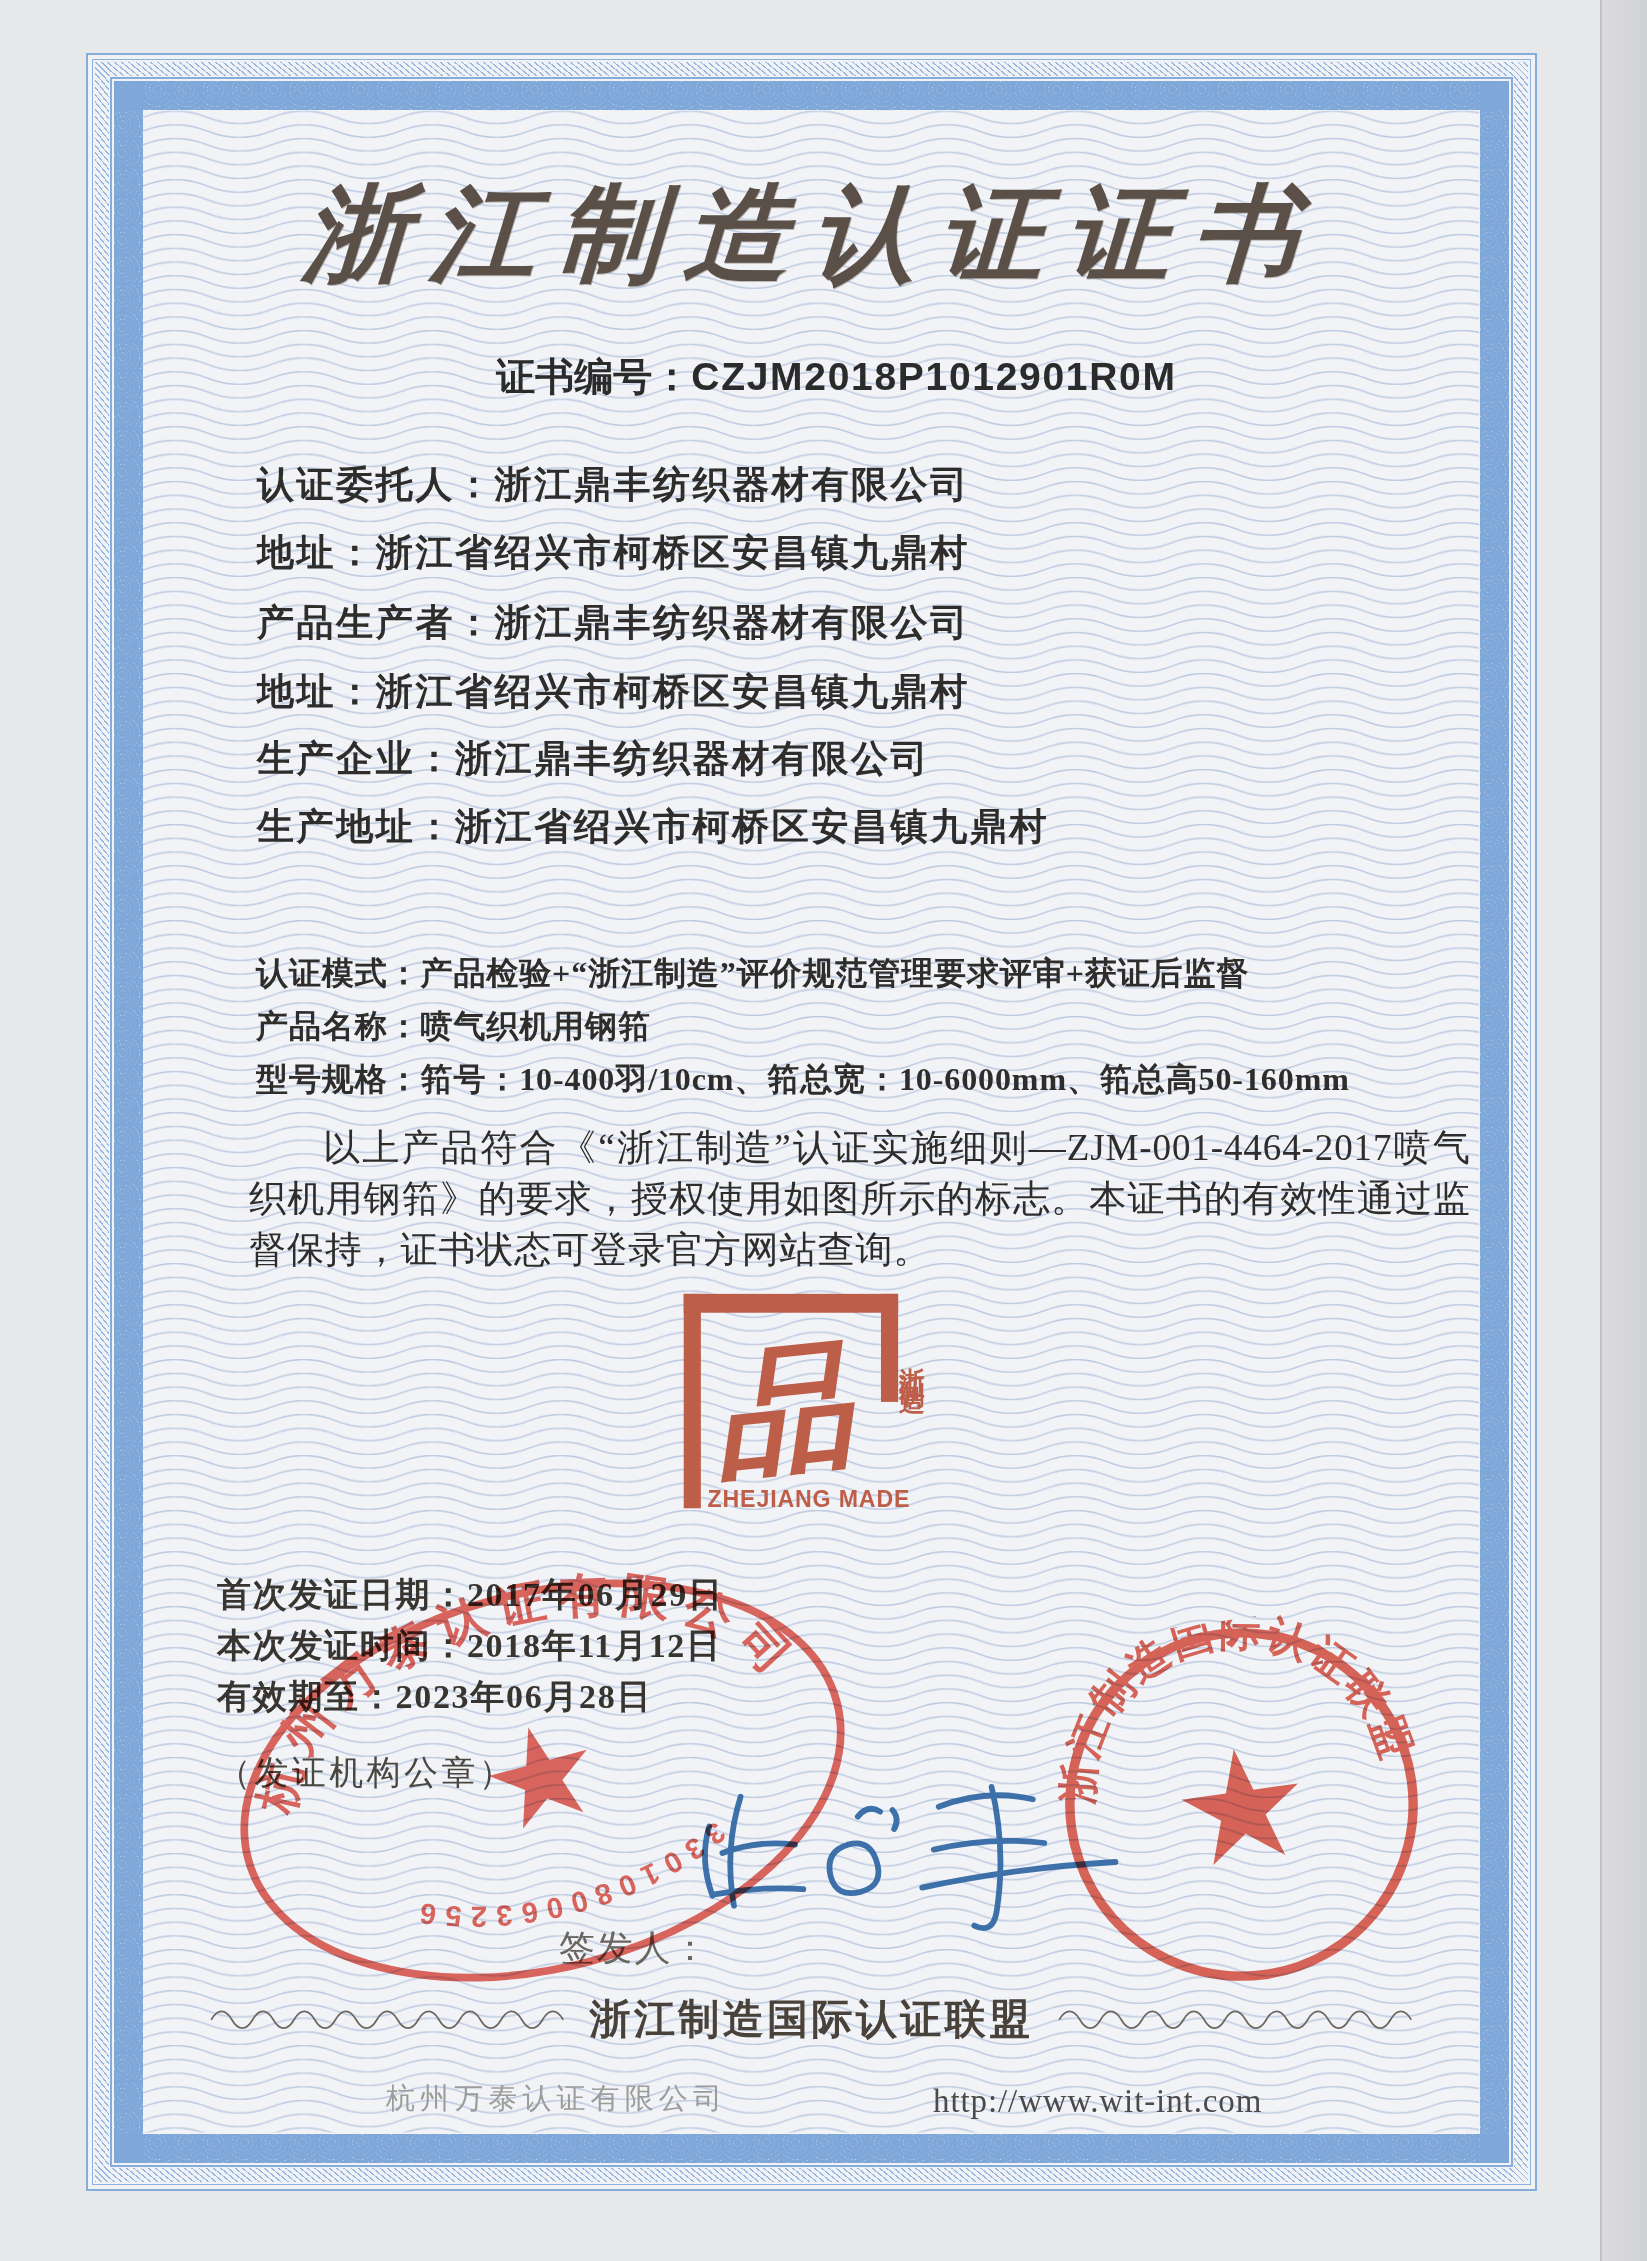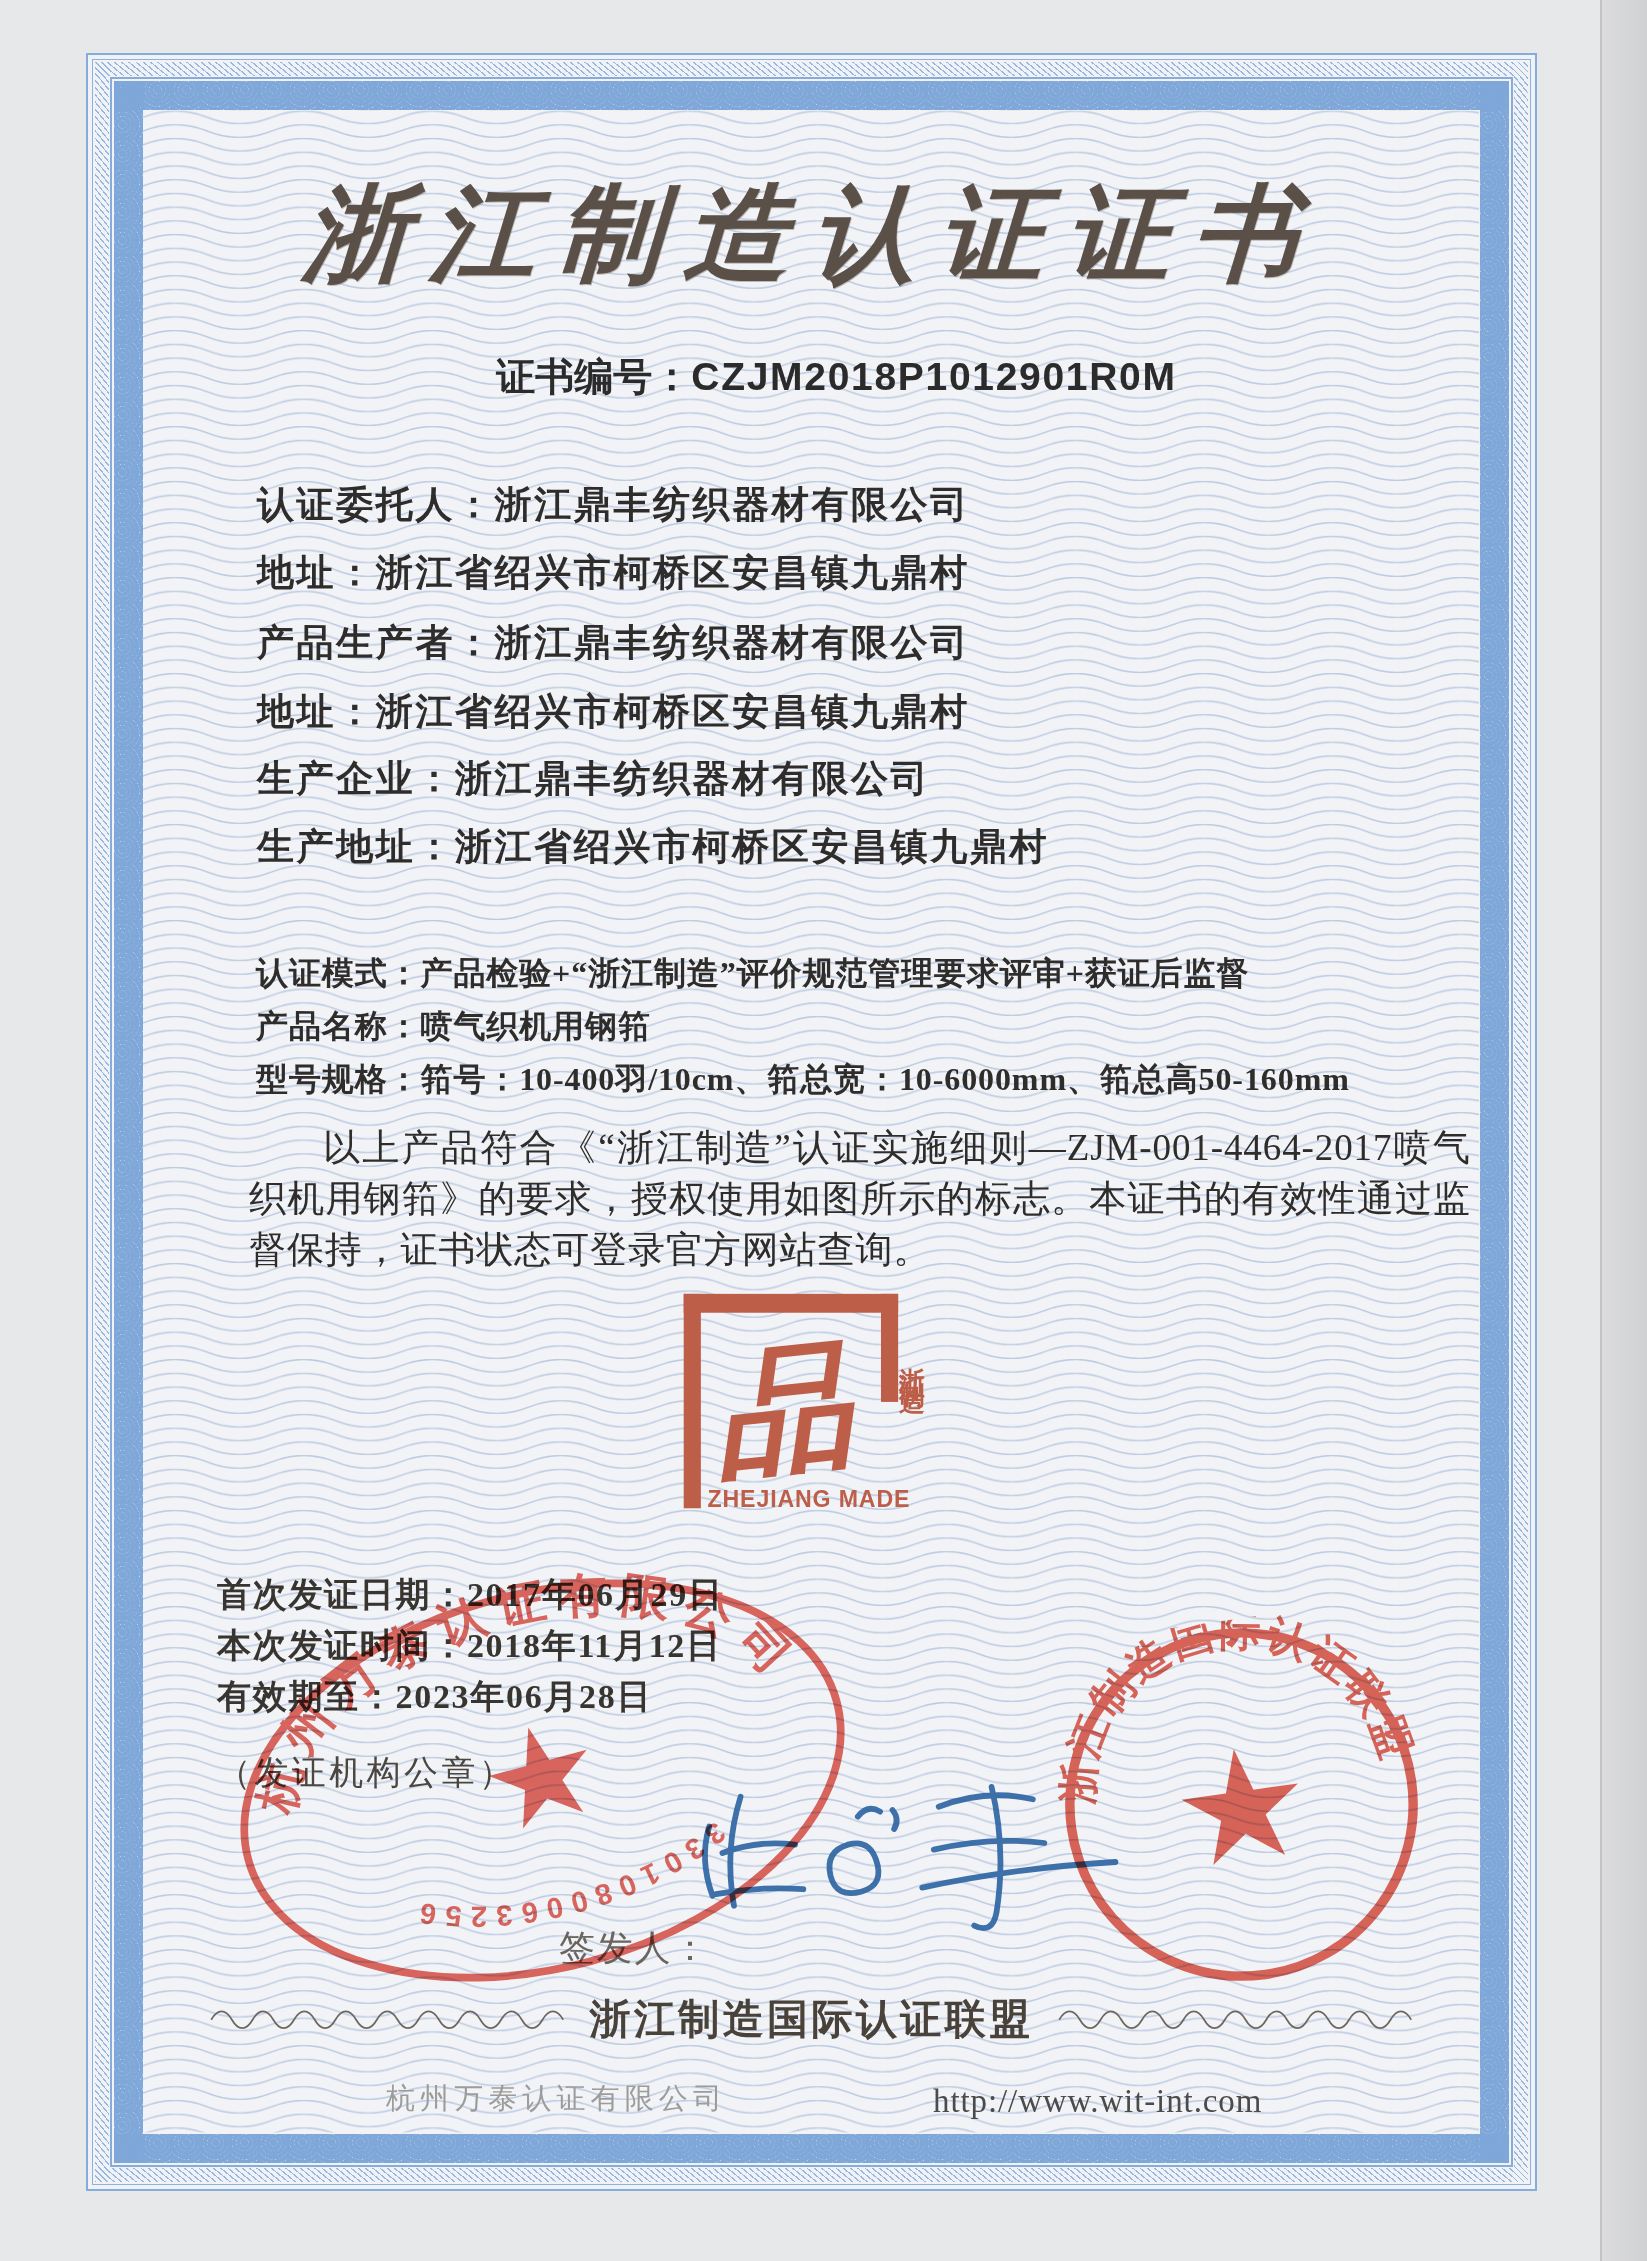--- a/index.html
+++ b/index.html
@@ -40,21 +40,21 @@
   
   .content{position:absolute;inset:0;}
   .abs{position:absolute;}
   .doc-title{
     left:86px;top:165px;width:1451px;text-align:center;
     font-size:105px;font-weight:bold;font-style:italic;letter-spacing:22px;
     color:#5a5047;transform:skewX(-3deg);text-shadow:0.9px 0.9px 0 rgba(90,80,71,.35);
   }
   .certno-line{left:86px;top:350px;width:1451px;text-align:center;font-size:39px;font-weight:bold;color:#2b2b2b;padding-left:25px;}
   .certno-line .num{font-family:"Liberation Sans","DejaVu Sans",sans-serif;letter-spacing:1.7px;}
-  .field-line{left:257px;font-size:37px;font-weight:bold;letter-spacing:2.6px;color:#2f2d2b;white-space:nowrap;margin-top:20px;}
+  .field-line{left:257px;font-size:37px;font-weight:bold;letter-spacing:2.6px;color:#2f2d2b;white-space:nowrap;}
   .spec-line{left:256px;font-size:32px;font-weight:bold;letter-spacing:0.9px;color:#2f2d2b;white-space:nowrap;}
   .statement{left:249px;top:1122px;width:1222px;font-size:37px;line-height:51px;
     text-indent:2em;text-align:justify;letter-spacing:0.9px;color:#2f2d2b;}
   .date-line{left:217px;font-size:34px;font-weight:bold;letter-spacing:1.7px;color:#38342f;white-space:nowrap;}
   .seal-note{left:217px;top:1750px;font-size:34px;letter-spacing:3.4px;color:#4a4741;}
   .signer-label{left:559px;top:1884px;font-size:36px;color:#6b6560;letter-spacing:1.7px;margin-top:40px;}
   .band{left:86px;top:1992px;width:1451px;display:flex;justify-content:center;align-items:center;gap:22px;}
   .band-text{font-size:41px;font-weight:bold;letter-spacing:3.4px;color:#49423a;}
   .footer-company{left:386px;top:2079px;font-size:29px;letter-spacing:5.1px;color:#9c9c9a;}
   .footer-url{left:933px;top:2083px;font-size:33px;color:#4b4b4b;letter-spacing:0.9px;}

